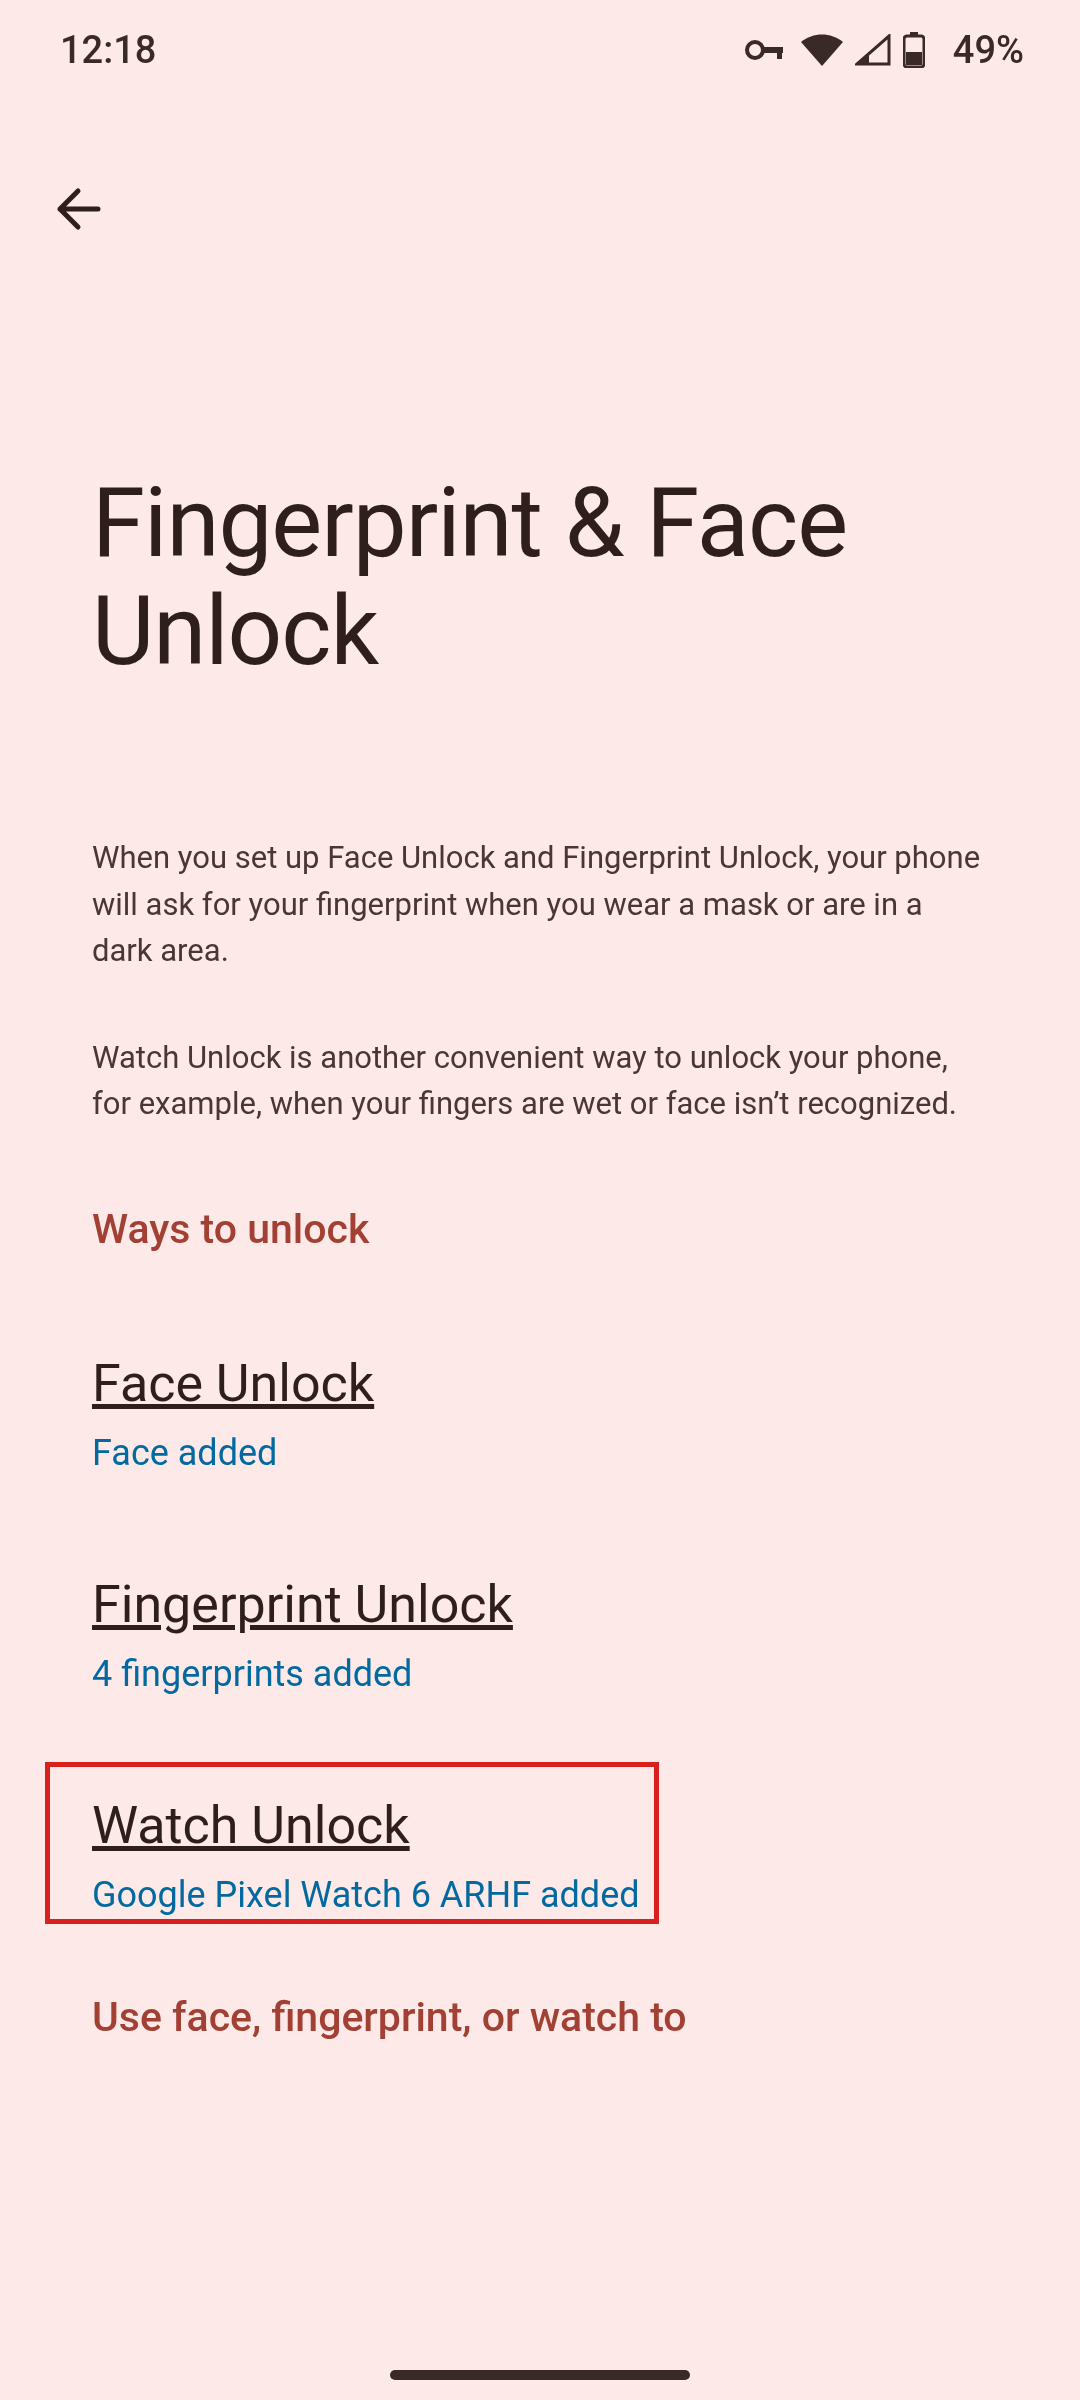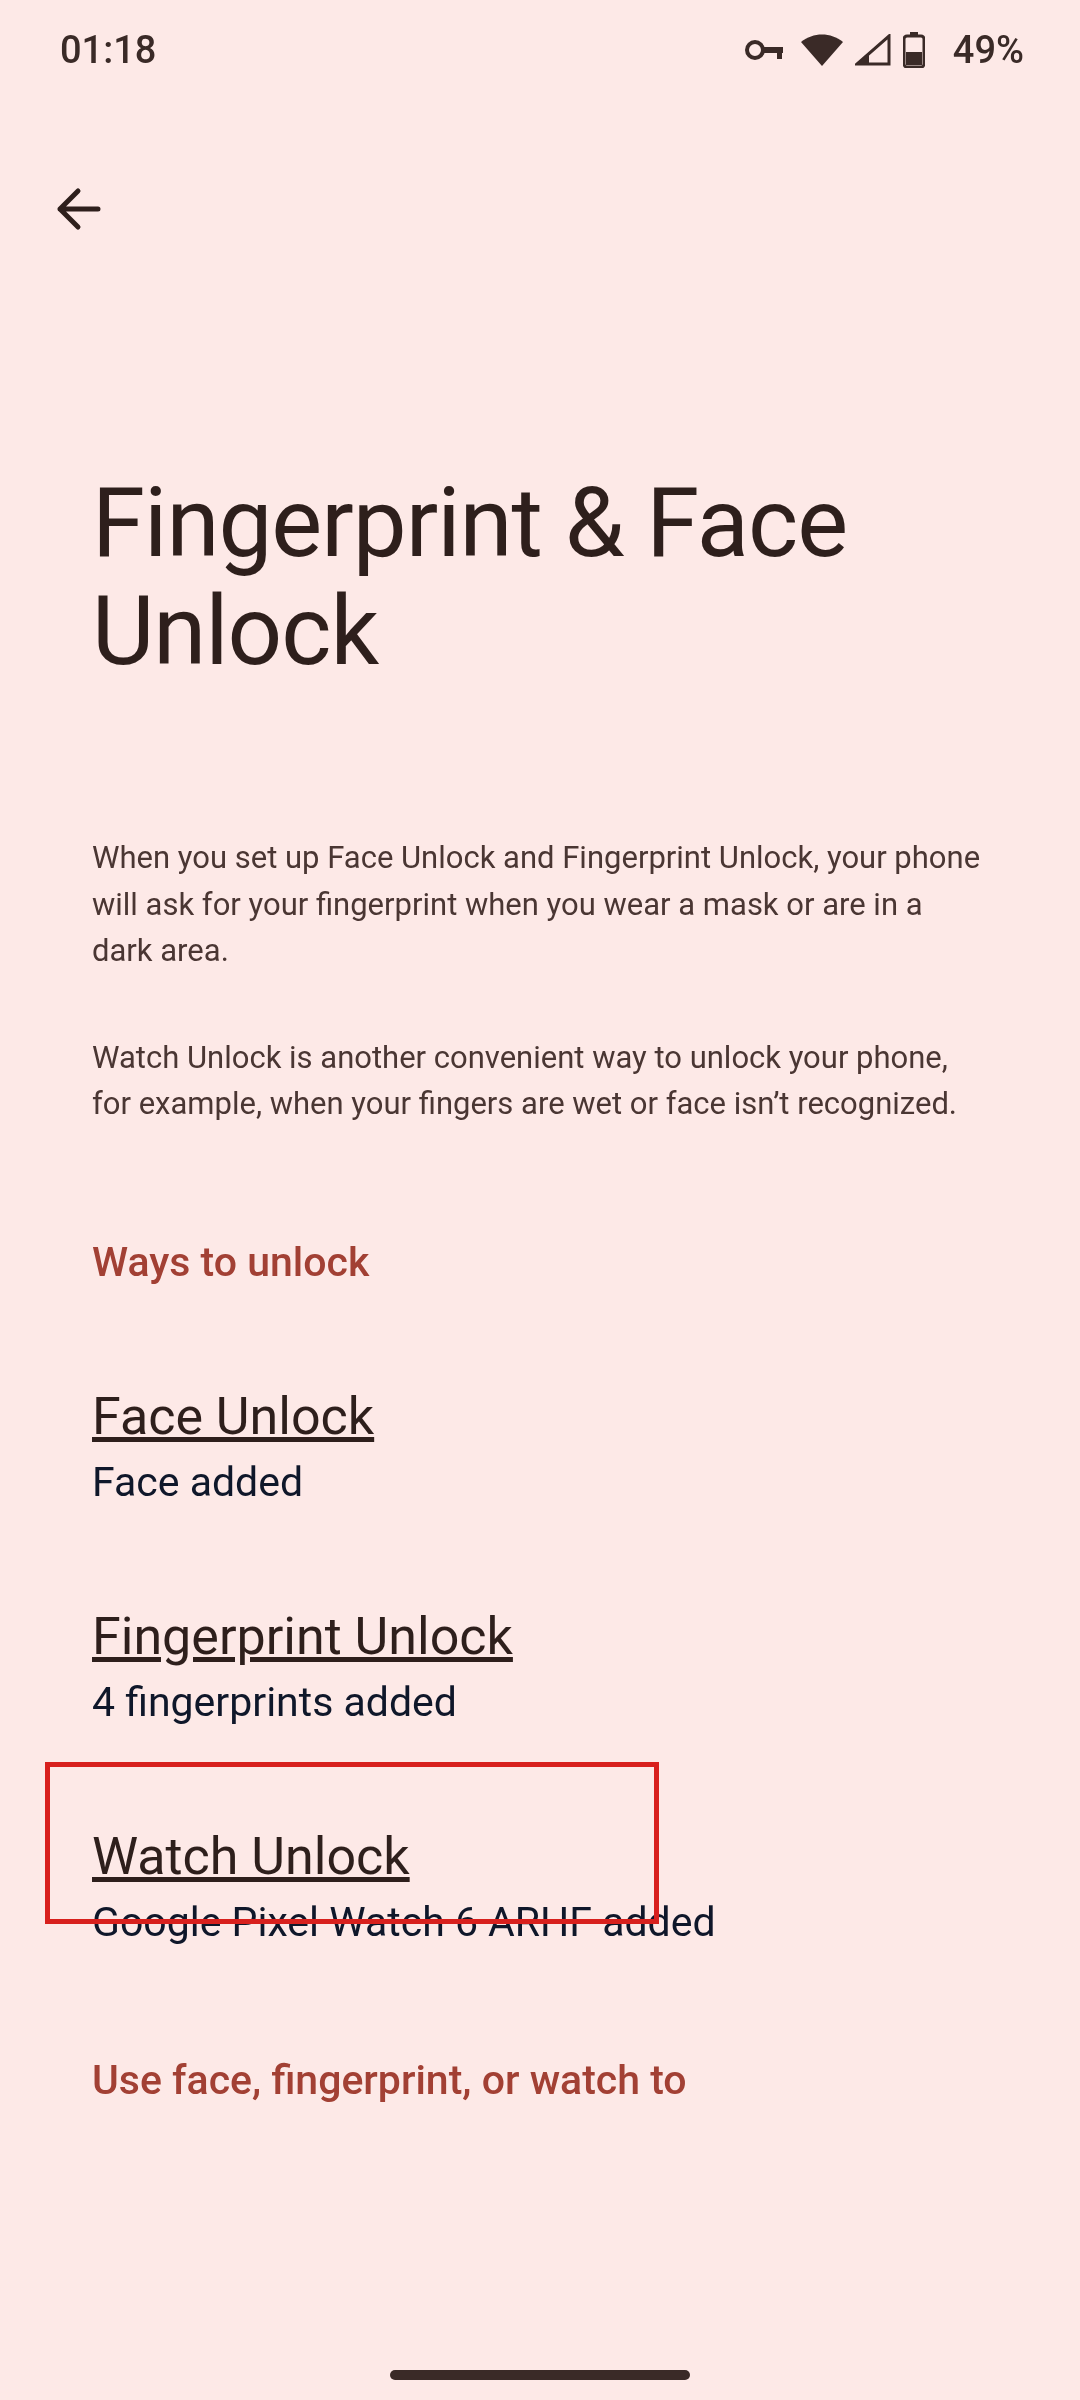--- a/index.html
+++ b/index.html
@@ -63,40 +63,40 @@
     }
     .intro {
       margin-top: 150px;
       font-size: 31px;
       line-height: 1.5;
       color: #4a3633;
     }
     .intro p + p { margin-top: 60px; }
 
     .section-header {
-      margin-top: 110px;
+      margin-top: 77px;
       font-size: 41px;
       font-weight: 500;
       color: #a24034;
     }
     .section-header.sec2 { }
 
     .item {
       margin-top: 100px;
     }
     .item-title {
       font-size: 52px;
       font-weight: 400;
       color: #2e1f1c;
       text-decoration: underline;
     }
     .item-sub {
-      margin-top: 11px;
-      font-size: 41px;
-      color: #0f172a;
+      margin-top: 18px;
+      font-size: 36px;
+      color: #0369a1;
     }
 
     .highlight-box {
       position: absolute;
       border: 5px solid #d8201d;
       pointer-events: none;
     }
 
     
     .nav-handle {
@@ -107,21 +107,21 @@
       width: 300px;
       height: 10px;
       border-radius: 6px;
       background: #3a2a27;
     }
   </style>
 </head>
 <body>
 
 <div class="status-bar">
-  <div>01:18</div>
+  <div>12:18</div>
   <div class="status-right">
     <span>
       <svg width="44" height="24" viewBox="0 0 44 24">
         <circle cx="10" cy="12" r="8" fill="none" stroke="#3a2a27" stroke-width="4"></circle>
         <rect x="16" y="9" width="22" height="6" fill="#3a2a27"></rect>
         <rect x="32" y="9" width="5" height="12" fill="#3a2a27"></rect>
       </svg>
     </span>
     <span>
       <svg width="42" height="32" viewBox="0 0 42 32">

